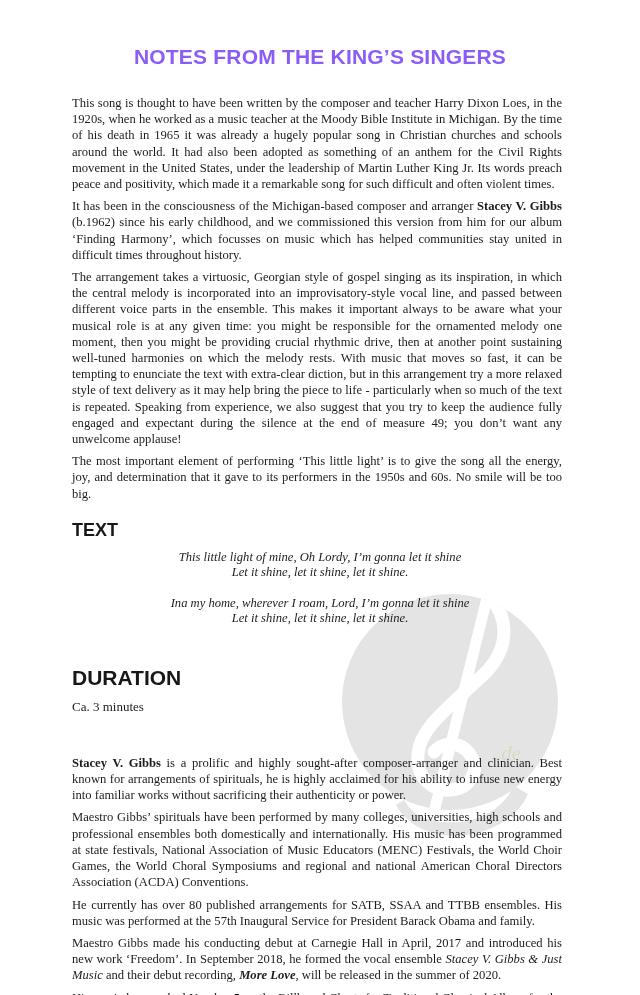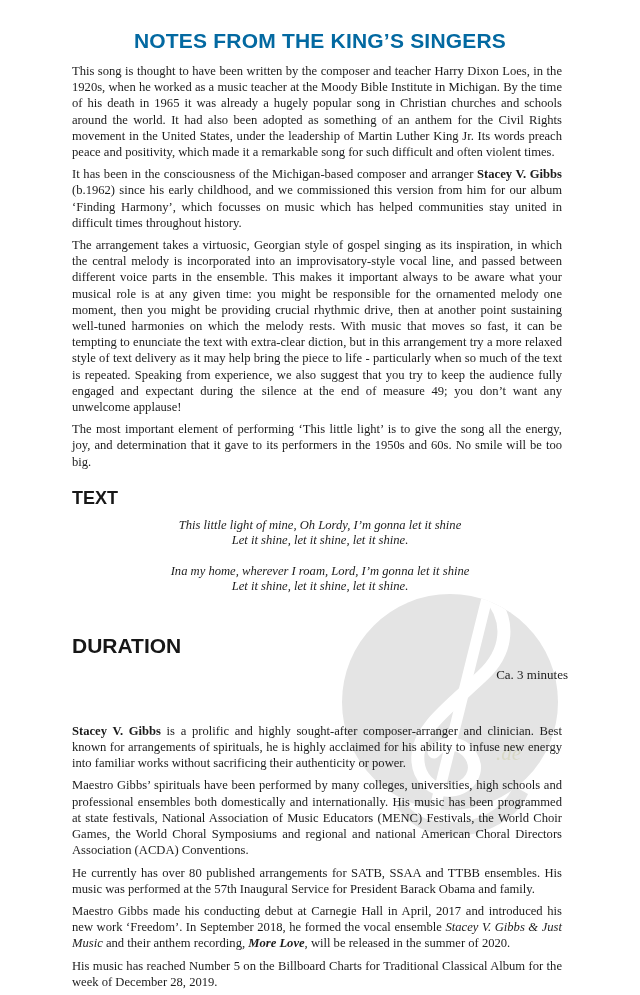--- a/index.html
+++ b/index.html
@@ -26,24 +26,24 @@
     position: relative;
     z-index: 1;
     padding: 0 72px;
   }
   h1.page-title {
     font-family: "Liberation Sans", sans-serif;
     font-weight: bold;
     font-size: 21px;
     letter-spacing: 0.2px;
     text-align: center;
-    margin: 1px;
+    margin: 17px;
     padding-top: 28px;
     padding-bottom: 9px;
-    color: #0369a1;
+    color: #8b5cf6;
   }
   p.body-par {
     font-size: 12.6px;
     line-height: 16.2px;
     text-align: justify;
     margin: 0 6px 6px 0;
   }
   .seg-b { font-weight: bold; }
   .seg-i { font-style: italic; }
   .seg-bi { font-weight: bold; font-style: italic; }
@@ -57,21 +57,21 @@
   h2.text-heading { font-size: 18px; padding-top: 12px; padding-bottom: 9px; }
   h2.duration-heading { font-size: 21px; padding-top: 24px; padding-bottom: 9px; }
   .verse {
     text-align: center;
     font-style: italic;
     font-size: 12.6px;
     line-height: 15.5px;
     margin: 0 0 15px 0;
   }
   .duration-value {
-    text-align: right;
+    text-align: left;
     font-size: 13px;
     margin: 0 0 40px 0;
   }
 </style>
 </head>
 <body>
 
 <div class="page">
 
   <div class="watermark">
@@ -114,17 +114,17 @@
       <div>Ina my home, wherever I roam, Lord, I’m gonna let it shine</div>
       <div>Let it shine, let it shine, let it shine.</div>
     </div>
 
     <h2 class="section-heading duration-heading">DURATION</h2>
     <div class="duration-value">Ca. 3 minutes</div>
 
     <p class="body-par"><span class="seg-b">Stacey V. Gibbs</span><span> is a prolific and highly sought-after composer-arranger and clinician. Best known for arrangements of spirituals, he is highly acclaimed for his ability to infuse new energy into familiar works without sacrificing their authenticity or power.</span></p>
     <p class="body-par"><span>Maestro Gibbs’ spirituals have been performed by many colleges, universities, high schools and professional ensembles both domestically and internationally. His music has been programmed at state festivals, National Association of Music Educators (MENC) Festivals, the World Choir Games, the World Choral Symposiums and regional and national American Choral Directors Association (ACDA) Conventions.</span></p>
     <p class="body-par"><span>He currently has over 80 published arrangements for SATB, SSAA and TTBB ensembles. His music was performed at the 57th Inaugural Service for President Barack Obama and family.</span></p>
-    <p class="body-par"><span>Maestro Gibbs made his conducting debut at Carnegie Hall in April, 2017 and introduced his new work ‘Freedom’. In September 2018, he formed the vocal ensemble </span><span class="seg-i">Stacey V. Gibbs &amp; Just Music</span><span> and their anthem recording, </span><span class="seg-bi">More Love</span><span>, will be released in the summer of 2020.</span></p>
+    <p class="body-par"><span>Maestro Gibbs made his conducting debut at Carnegie Hall in April, 2017 and introduced his new work ‘Freedom’. In September 2018, he formed the vocal ensemble </span><span class="seg-i">Stacey V. Gibbs &amp; Just Music</span><span> and their debut recording, </span><span class="seg-bi">More Love</span><span>, will be released in the summer of 2020.</span></p>
     <p class="body-par"><span>His music has reached Number 5 on the Billboard Charts for Traditional Classical Album for the week of December 28, 2019.</span></p>
 
   </div>
 </div>
 
 </body></html>

